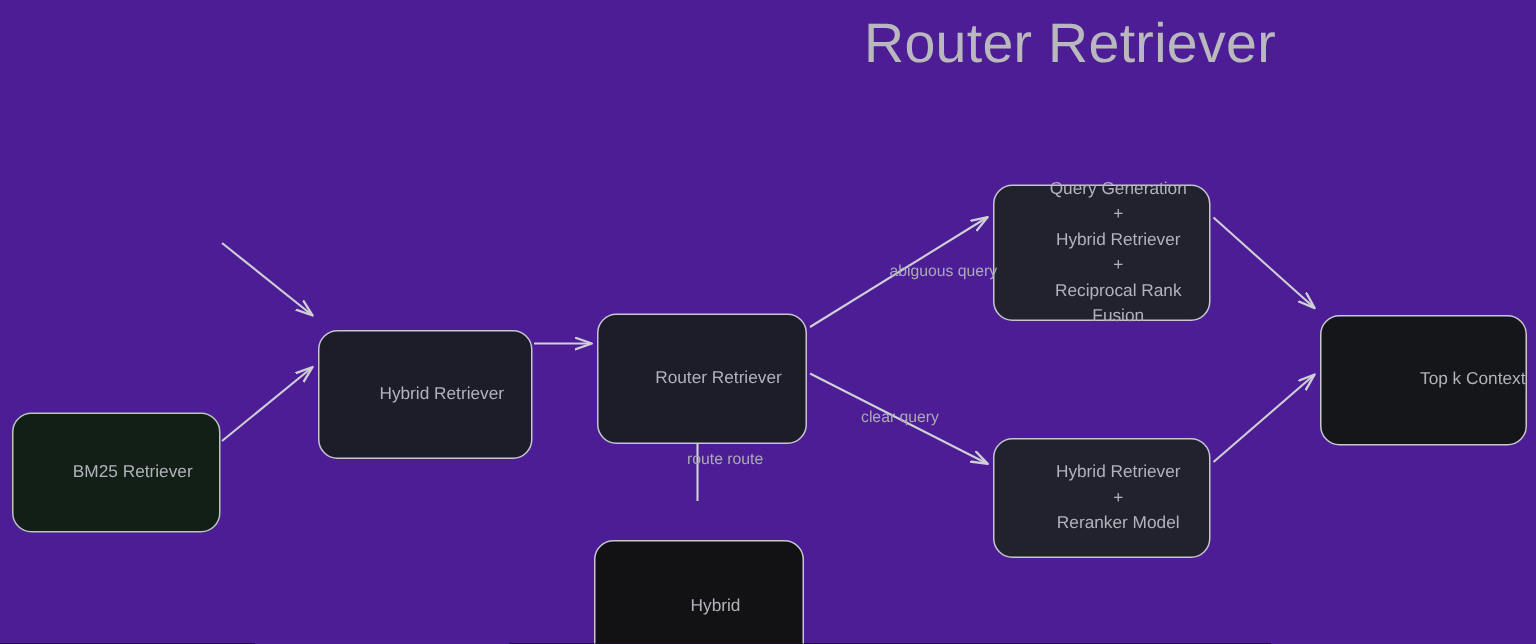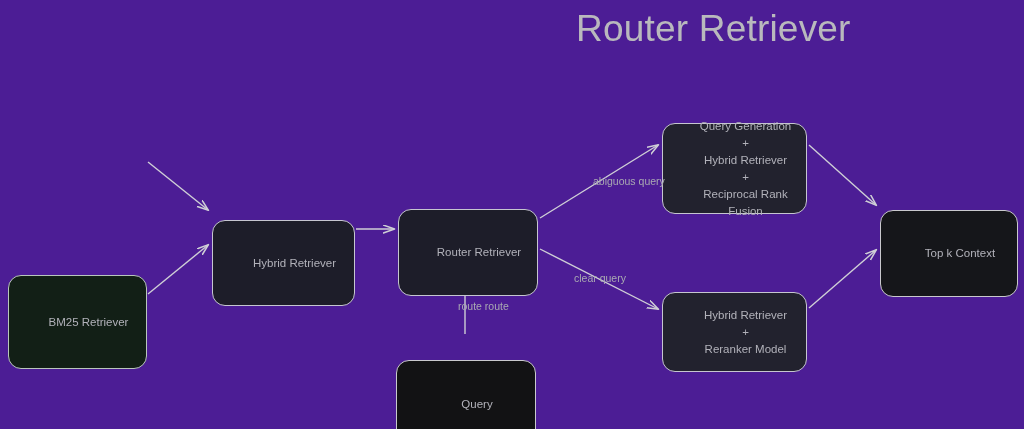--- a/index.html
+++ b/index.html
@@ -55,21 +55,21 @@
   .node .lines {
     display: block;
     white-space: pre-line;
   }
   .n-vector {
     left: 8px; top: 118px; width: 139px; height: 90px;
     background: #251a1d;
     border-color: #cbbec2;
   }
   .n-bm25 {
-    left: 8px; top: 251px; width: 139px; height: 94px;
+    left: 8px; top: 251px; width: 139px; height: 80px;
     background: #121f16;
     border-color: #b9c6bc;
   }
   .n-hybrid {
     left: 212px; top: 196px; width: 143px; height: 86px;
     background: #1d1d29;
     border-color: #c6c6d0;
   }
   .n-router {
     left: 398px; top: 185px; width: 140px; height: 87px;
@@ -83,20 +83,21 @@
   }
   .n-clear {
     left: 662px; top: 268px; width: 145px; height: 80px;
     background: #22222e;
     border-color: #c6c6d0;
   }
   .n-topk {
     left: 880px; top: 186px; width: 138px; height: 87px;
     background: #15161a;
     border-color: #c9c9cd;
+    justify-content: flex-end;
   }
   .n-query {
     left: 396px; top: 336px; width: 140px; height: 88px;
     background: #121214;
     border-color: #c9c9cd;
   }
   .edge-label {
     position: absolute;
     color: #aaaab2;
     font-size: 10.5px;
@@ -164,20 +165,20 @@
     <span class="lines">Hybrid Retriever
 +
 Reranker Model</span>
   </div>
 
   <div class="node n-topk">
     <span class="lines">Top k Context</span>
   </div>
 
   <div class="node n-query">
-    <span class="lines">Query</span>
+    <span class="lines">Hybrid</span>
   </div>
 
   <div class="edge-label lbl-ambiguous">abiguous query</div>
   <div class="edge-label lbl-clear">clear query</div>
   <div class="edge-label lbl-choose">route route</div>
 
 </div>
 
 </body></html>

